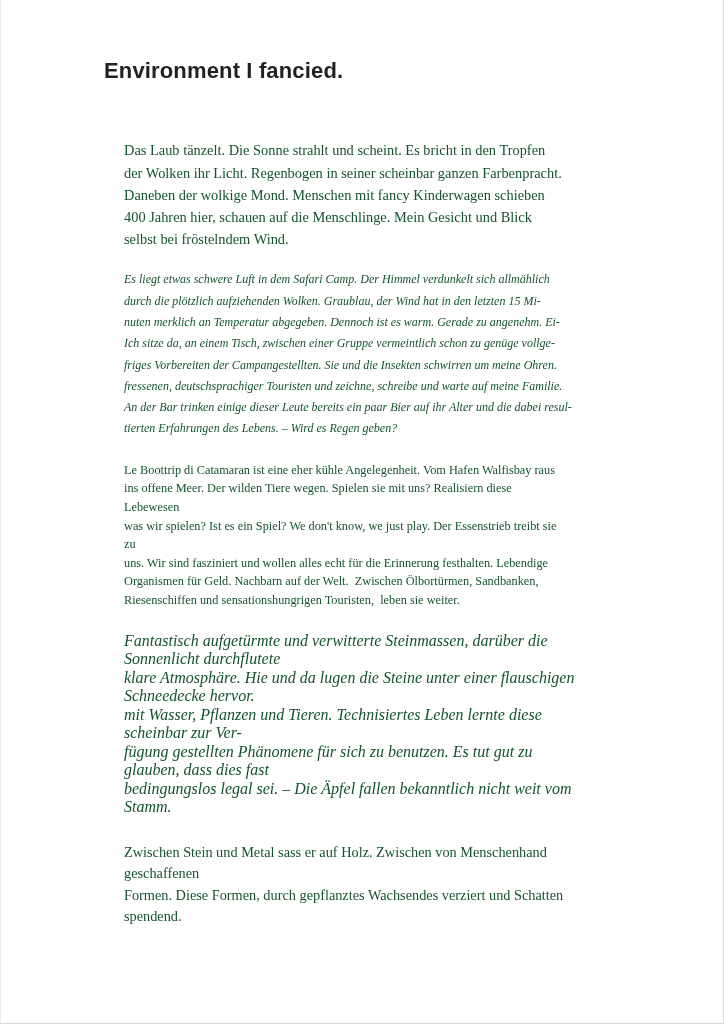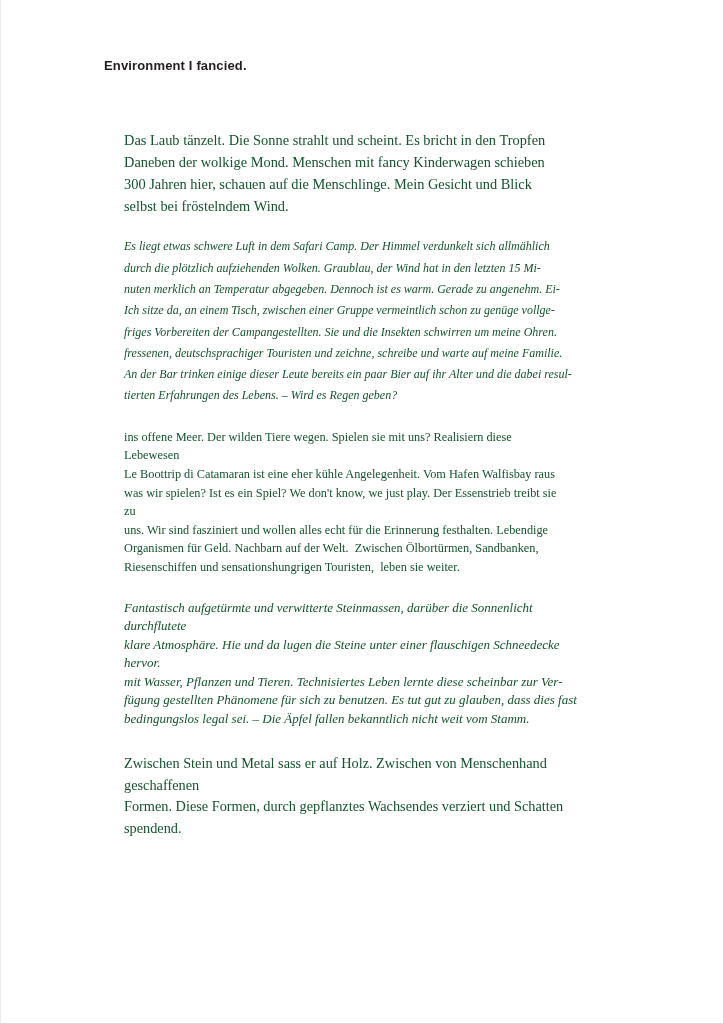--- a/index.html
+++ b/index.html
@@ -21,21 +21,21 @@
   .content {
     position: absolute;
     left: 103px;
     top: 58px;
     width: 525px;
   }
 
   .doc-title {
     font-family: "Liberation Sans", sans-serif;
     font-weight: bold;
-    font-size: 13px;
+    font-size: 22px;
     letter-spacing: 0.15px;
     color: #231f20;
     margin: 0;
     padding: 0;
     line-height: 1.2;
   }
 
   .block {
     color: #14532d;
     font-family: Liberation Serif, serif;
@@ -65,21 +65,21 @@
   .block-small {
     font-size: 12.3px;
     line-height: 18.6px;
     text-align: left;
     margin-top: 21px;
     width: 445px;
   }
 
   
   .block-italic-small {
-    font-size: 13px;
+    font-size: 16px;
     line-height: 18.5px;
     font-style: italic;
     text-align: left;
     margin-top: 22px;
     width: 455px;
   }
 
   
   .block-final {
     font-size: 14.3px;
@@ -94,39 +94,40 @@
 </head>
 <body>
 
 <div class="page">
   <div class="content">
 
     <h1 class="doc-title">Environment I fancied.</h1>
 
     <div class="block block-main">
       <span class="line">Das Laub tänzelt. Die Sonne strahlt und scheint. Es bricht in den Tropfen</span>
+      <span class="line">der Wolken ihr Licht. Regenbogen in seiner scheinbar ganzen Farbenpracht.</span>
       <span class="line">Daneben der wolkige Mond. Menschen mit fancy Kinderwagen schieben</span>
-      <span class="line">300 Jahren hier, schauen auf die Menschlinge. Mein Gesicht und Blick</span>
+      <span class="line">400 Jahren hier, schauen auf die Menschlinge. Mein Gesicht und Blick</span>
       <span class="line">selbst bei fröstelndem Wind.</span>
     </div>
 
     <div class="block block-italic-large">
       <span class="line">Es liegt etwas schwere Luft in dem Safari Camp. Der Himmel verdunkelt sich allmählich</span>
       <span class="line">durch die plötzlich aufziehenden Wolken. Graublau, der Wind hat in den letzten 15 Mi-</span>
       <span class="line">nuten merklich an Temperatur abgegeben. Dennoch ist es warm. Gerade zu angenehm. Ei-</span>
       <span class="line">Ich sitze da, an einem Tisch, zwischen einer Gruppe vermeintlich schon zu genüge vollge-</span>
       <span class="line">friges Vorbereiten der Campangestellten. Sie und die Insekten schwirren um meine Ohren.</span>
       <span class="line">fressenen, deutschsprachiger Touristen und zeichne, schreibe und warte auf meine Familie.</span>
       <span class="line">An der Bar trinken einige dieser Leute bereits ein paar Bier auf ihr Alter und die dabei resul-</span>
       <span class="line">tierten Erfahrungen des Lebens. – Wird es Regen geben?</span>
     </div>
 
     <div class="block block-small">
+      <span class="line">Le Boottrip di Catamaran ist eine eher kühle Angelegenheit. Vom Hafen Walfisbay raus</span>
       <span class="line">ins offene Meer. Der wilden Tiere wegen. Spielen sie mit uns? Realisiern diese Lebewesen</span>
-      <span class="line">Le Boottrip di Catamaran ist eine eher kühle Angelegenheit. Vom Hafen Walfisbay raus</span>
       <span class="line">was wir spielen? Ist es ein Spiel? We don't know, we just play. Der Essenstrieb treibt sie zu</span>
       <span class="line">uns. Wir sind fasziniert und wollen alles echt für die Erinnerung festhalten. Lebendige</span>
       <span class="line">Organismen für Geld. Nachbarn auf der Welt.  Zwischen Ölbortürmen, Sandbanken,</span>
       <span class="line">Riesenschiffen und sensationshungrigen Touristen,  leben sie weiter.</span>
     </div>
 
     <div class="block block-italic-small">
       <span class="line">Fantastisch aufgetürmte und verwitterte Steinmassen, darüber die Sonnenlicht durchflutete</span>
       <span class="line">klare Atmosphäre. Hie und da lugen die Steine unter einer flauschigen Schneedecke hervor.</span>
       <span class="line">mit Wasser, Pflanzen und Tieren. Technisiertes Leben lernte diese scheinbar zur Ver-</span>

